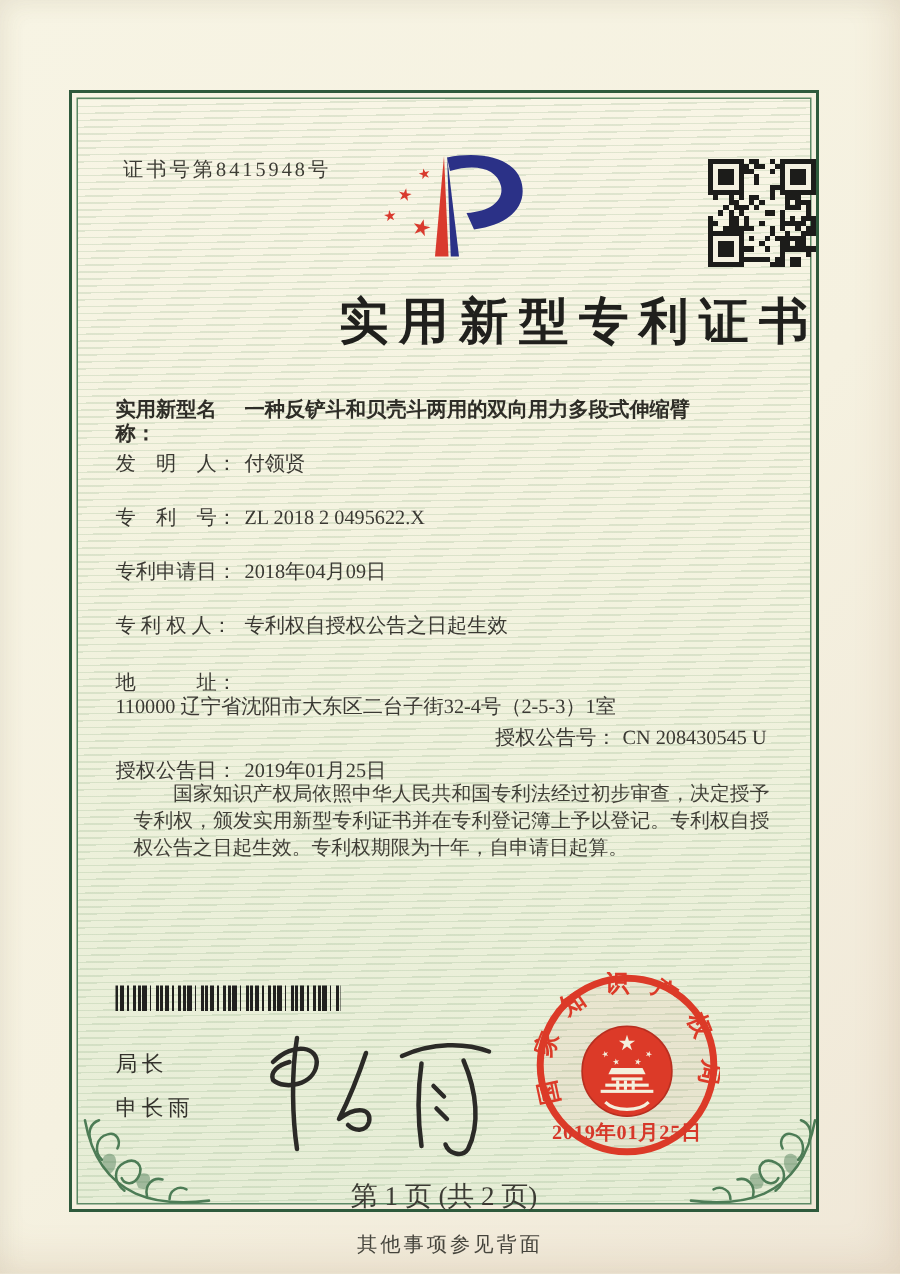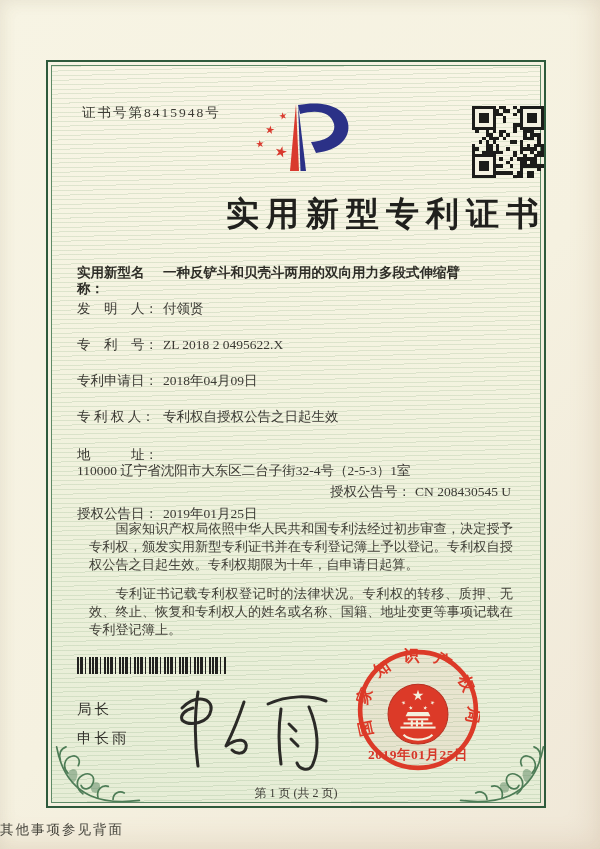--- a/index.html
+++ b/index.html
@@ -54,22 +54,22 @@
       #21211f 12px 14px, transparent 14px 15px);
   }
   .official-title{left:77px;top:700px;font-size:14.5px;letter-spacing:3px;color:#33322c;z-index:3;font-family:Liberation Mono, monospace;}
   .official-name{left:77px;top:729px;font-size:14.5px;letter-spacing:3px;color:#33322c;z-index:3;}
   .signature{left:168px;top:676px;width:176px;height:98px;z-index:3;}
   .seal{left:356px;top:648px;width:124px;height:124px;z-index:4;}
   .seal-date{
     left:352px;top:746px;width:132px;text-align:center;
     font-size:13.5px;font-weight:700;color:#d6382a;letter-spacing:0.5px;z-index:5;
   }
-  .page-num{left:46px;top:785px;width:500px;text-align:center;font-size:12px;color:#3c3b34;z-index:2;}
-  .back-note{left:0;top:821px;width:600px;font-size:13.5px;color:#45443c;letter-spacing:2px;z-index:2;}
+  .page-num{left:46px;top:785px;width:500px;text-align:center;font-size:18px;color:#3c3b34;z-index:2;}
+  .back-note{left:0;top:821px;width:600px;text-align:center;font-size:13.5px;color:#45443c;letter-spacing:2px;z-index:2;}
   .logo{left:252px;top:97px;width:104px;height:82px;z-index:2;}
   .qr{left:472px;top:106px;width:72px;height:72px;z-index:2;}
   .flourish{width:94px;height:94px;z-index:1;pointer-events:none;}
   .flourish.left{left:51px;top:713px;}
   .flourish.right{left:455px;top:713px;transform:scaleX(-1);}
 </style>
 </head>
 <body>
 
 <div class="page">
@@ -287,21 +287,20 @@
     <div class="field-row" style="top:506px">
       <span class="lbl">授权公告日：</span><span class="val">2019年01月25日</span>
     </div>
   </div>
   <div class="grant-pub">
     <span class="lbl">授权公告号：</span><span>CN 208430545 U</span>
   </div>
 
   <div class="abs paragraphs">
     <p>国家知识产权局依照中华人民共和国专利法经过初步审查，决定授予专利权，颁发实用新型专利证书并在专利登记簿上予以登记。专利权自授权公告之日起生效。专利权期限为十年，自申请日起算。</p>
-    <p>专利证书记载专利权登记时的法律状况。专利权的转移、质押、无效、终止、恢复和专利权人的姓名或名称、国籍、地址变更等事项记载在专利登记簿上。</p>
   </div>
 
   <div class="abs barcode"></div>
 
   <div class="abs official-title">局长</div>
   <div class="abs official-name">申长雨</div>
 
   <svg class="abs signature" viewBox="0 0 176 98">
     <g stroke="#29282537" fill="none"></g>
     <g stroke="#2b2a27" fill="none" stroke-width="3" stroke-linecap="round" stroke-linejoin="round">

